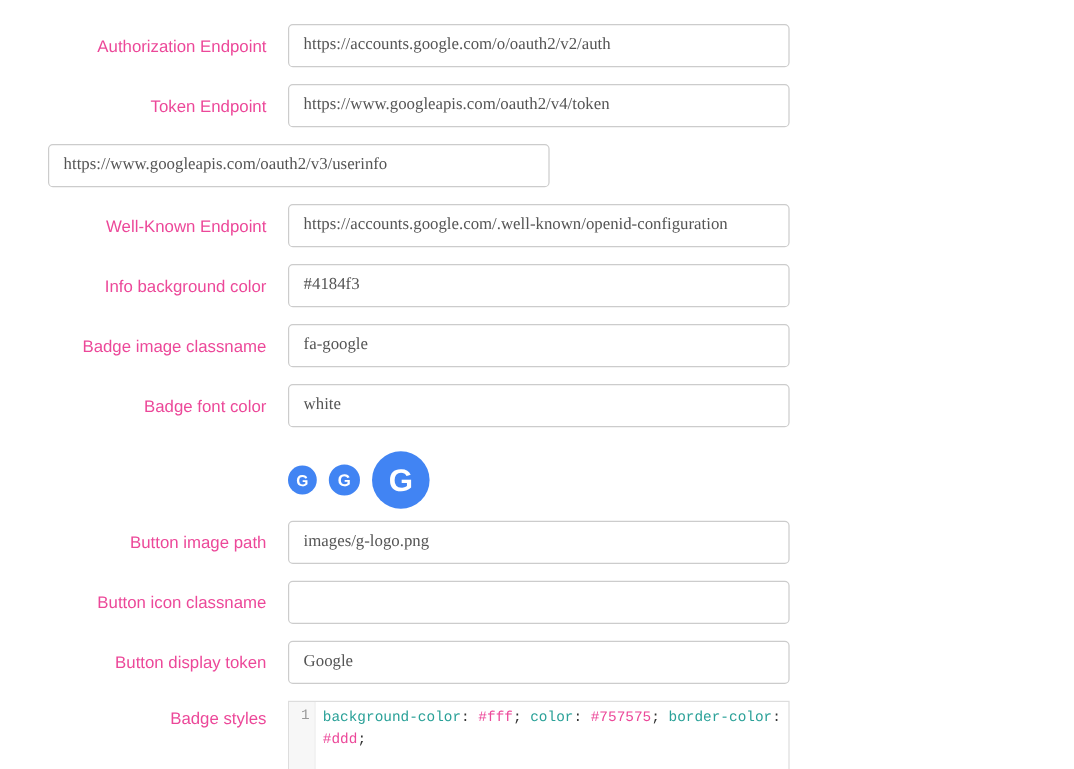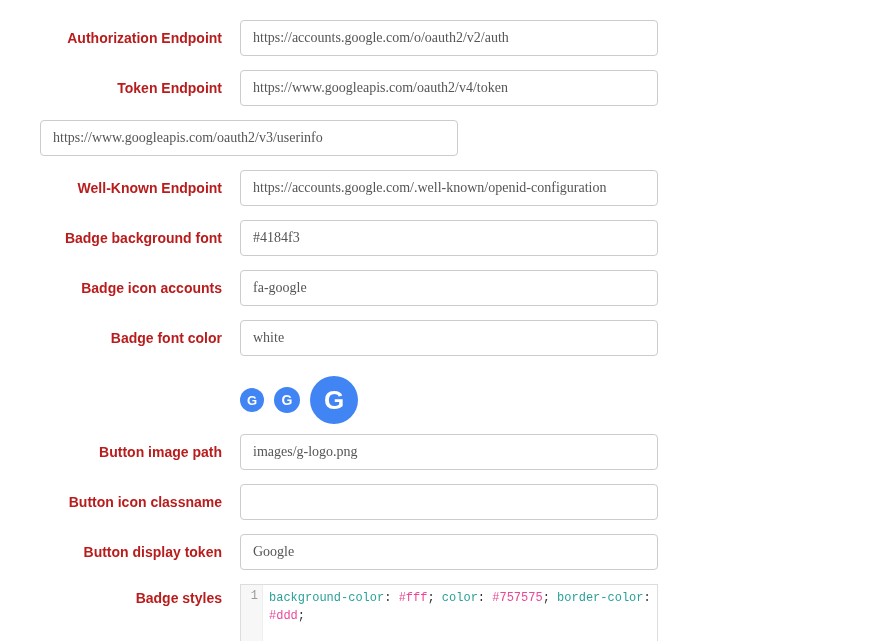--- a/index.html
+++ b/index.html
@@ -12,22 +12,22 @@
     }
     .form-row {
       display: flex;
       align-items: center;
       margin-bottom: 14px;
     }
     .form-label {
       width: 200px;
       text-align: right;
       padding-right: 18px;
-      font-weight: 700;
-      color: #b91c1c;
+      font-weight: 400;
+      color: #ec4899;
       flex-shrink: 0;
     }
     .form-input {
       width: 418px;
       height: 36px;
       padding: 6px 12px;
       border: 1px solid #ccc;
       border-radius: 4px;
       font-size: 14px;
       color: #555;
@@ -97,26 +97,26 @@
 <div class="form-row">
   <input type="text" class="form-input" value="https://www.googleapis.com/oauth2/v3/userinfo" style="">
 </div>
 
 <div class="form-row">
   <label class="form-label">Well-Known Endpoint</label>
   <input type="text" class="form-input" value="https://accounts.google.com/.well-known/openid-configuration" style="">
 </div>
 
 <div class="form-row">
-  <label class="form-label">Badge background font</label>
+  <label class="form-label">Info background color</label>
   <input type="text" class="form-input" value="#4184f3" style="">
 </div>
 
 <div class="form-row">
-  <label class="form-label">Badge icon accounts</label>
+  <label class="form-label">Badge image classname</label>
   <input type="text" class="form-input" value="fa-google" style="">
 </div>
 
 <div class="form-row">
   <label class="form-label">Badge font color</label>
   <input type="text" class="form-input" value="white" style="">
 </div>
 
 <div class="badge-preview">
   <span class="badge badge-sm" style="background:#4184f3;color:white;">G</span>

